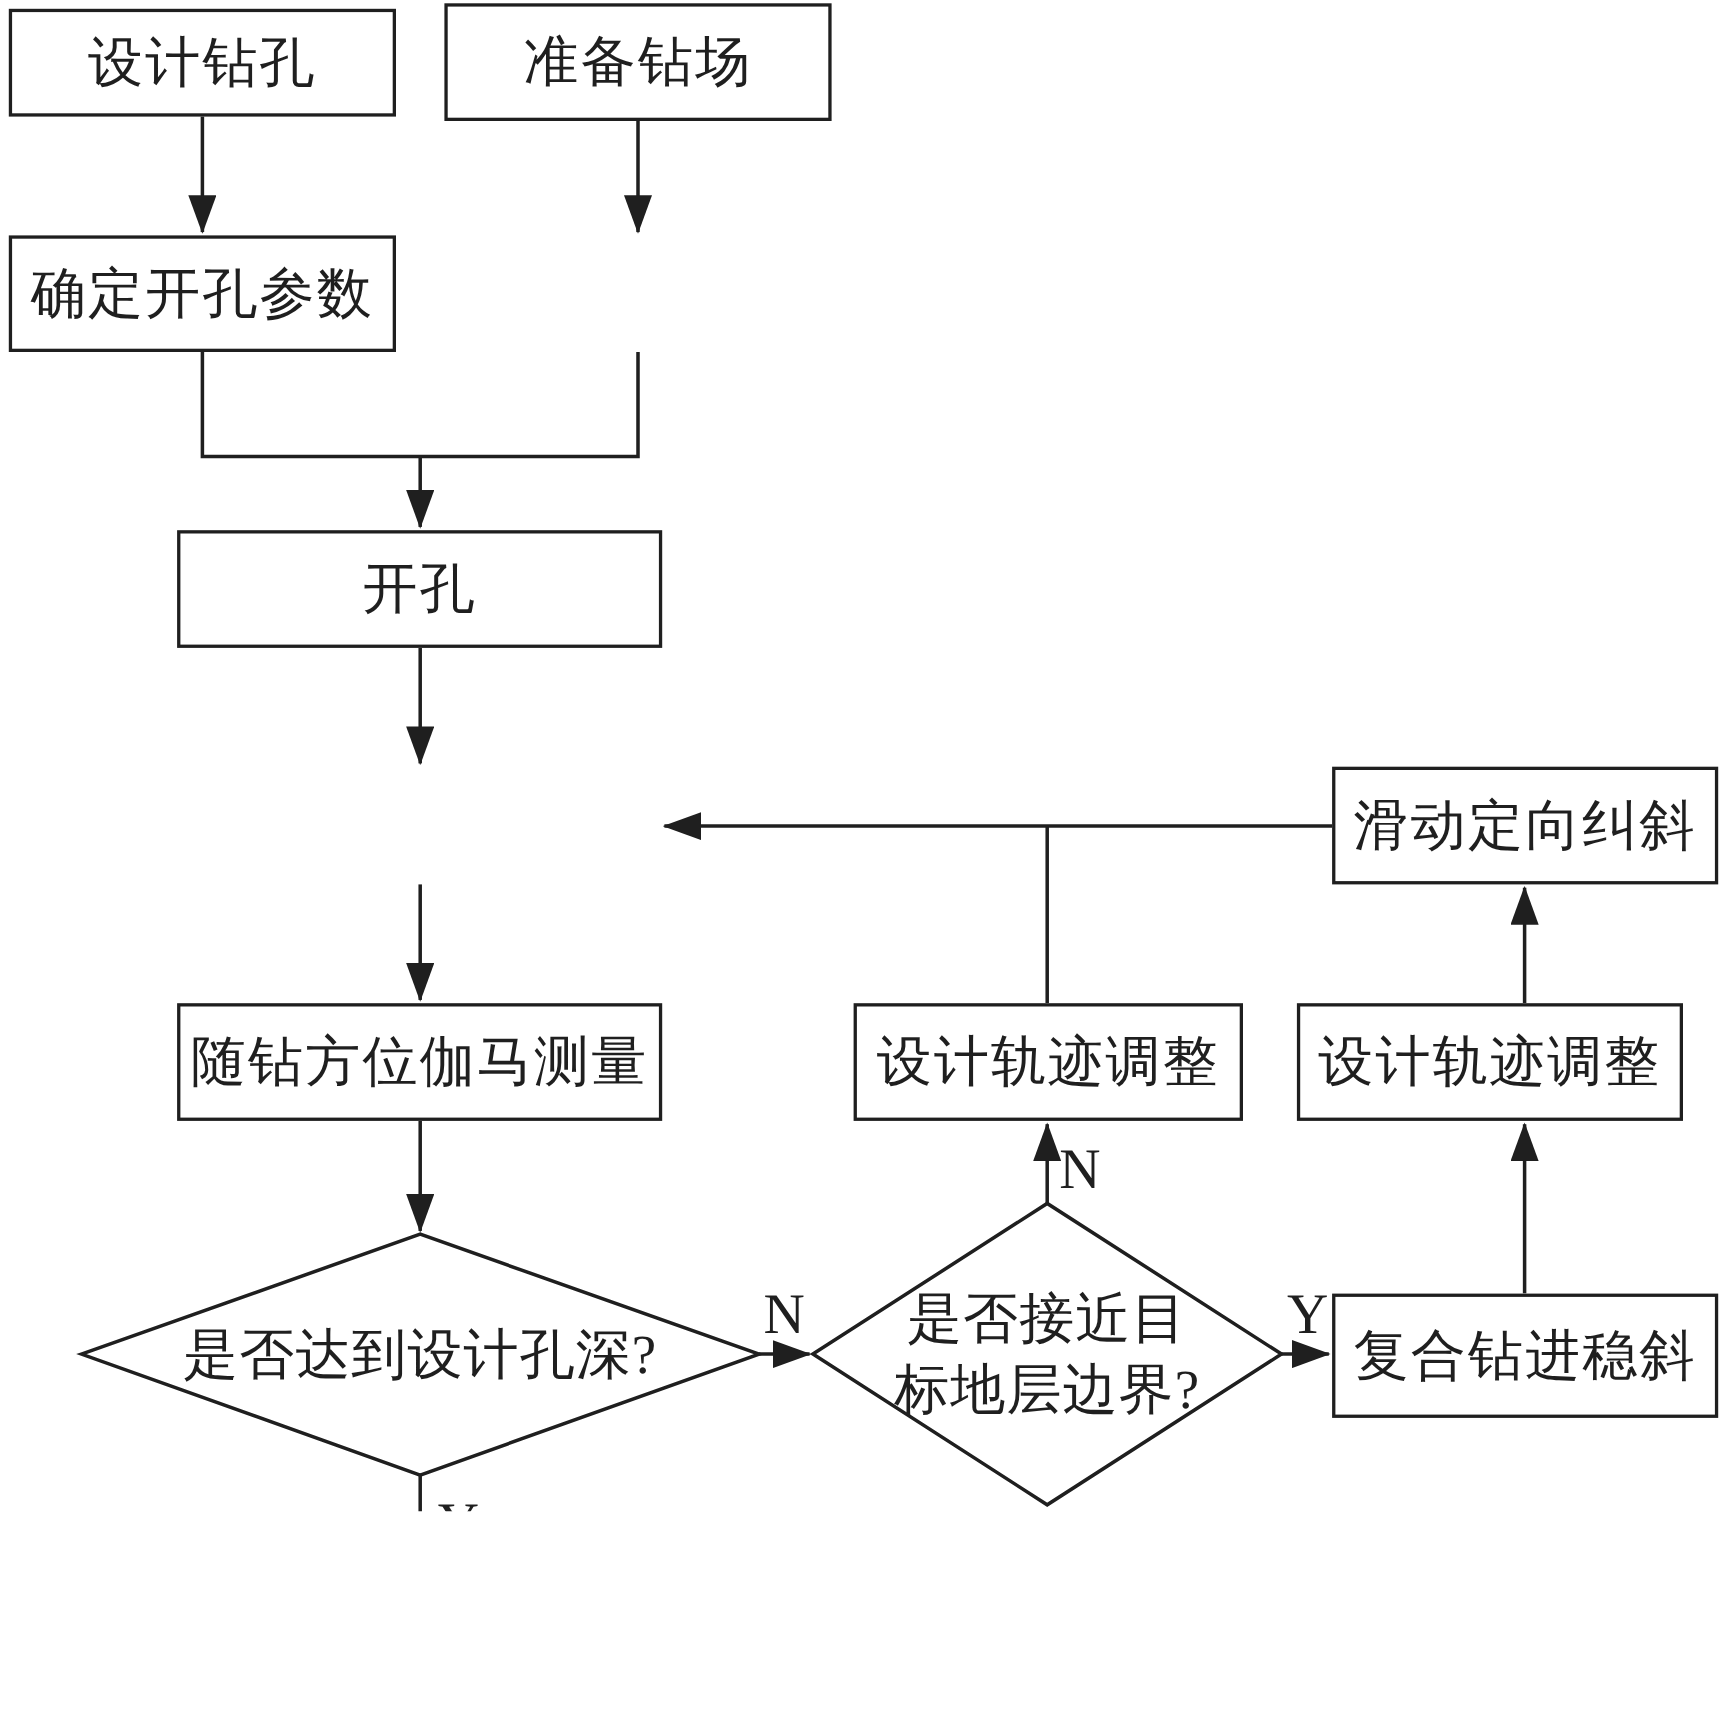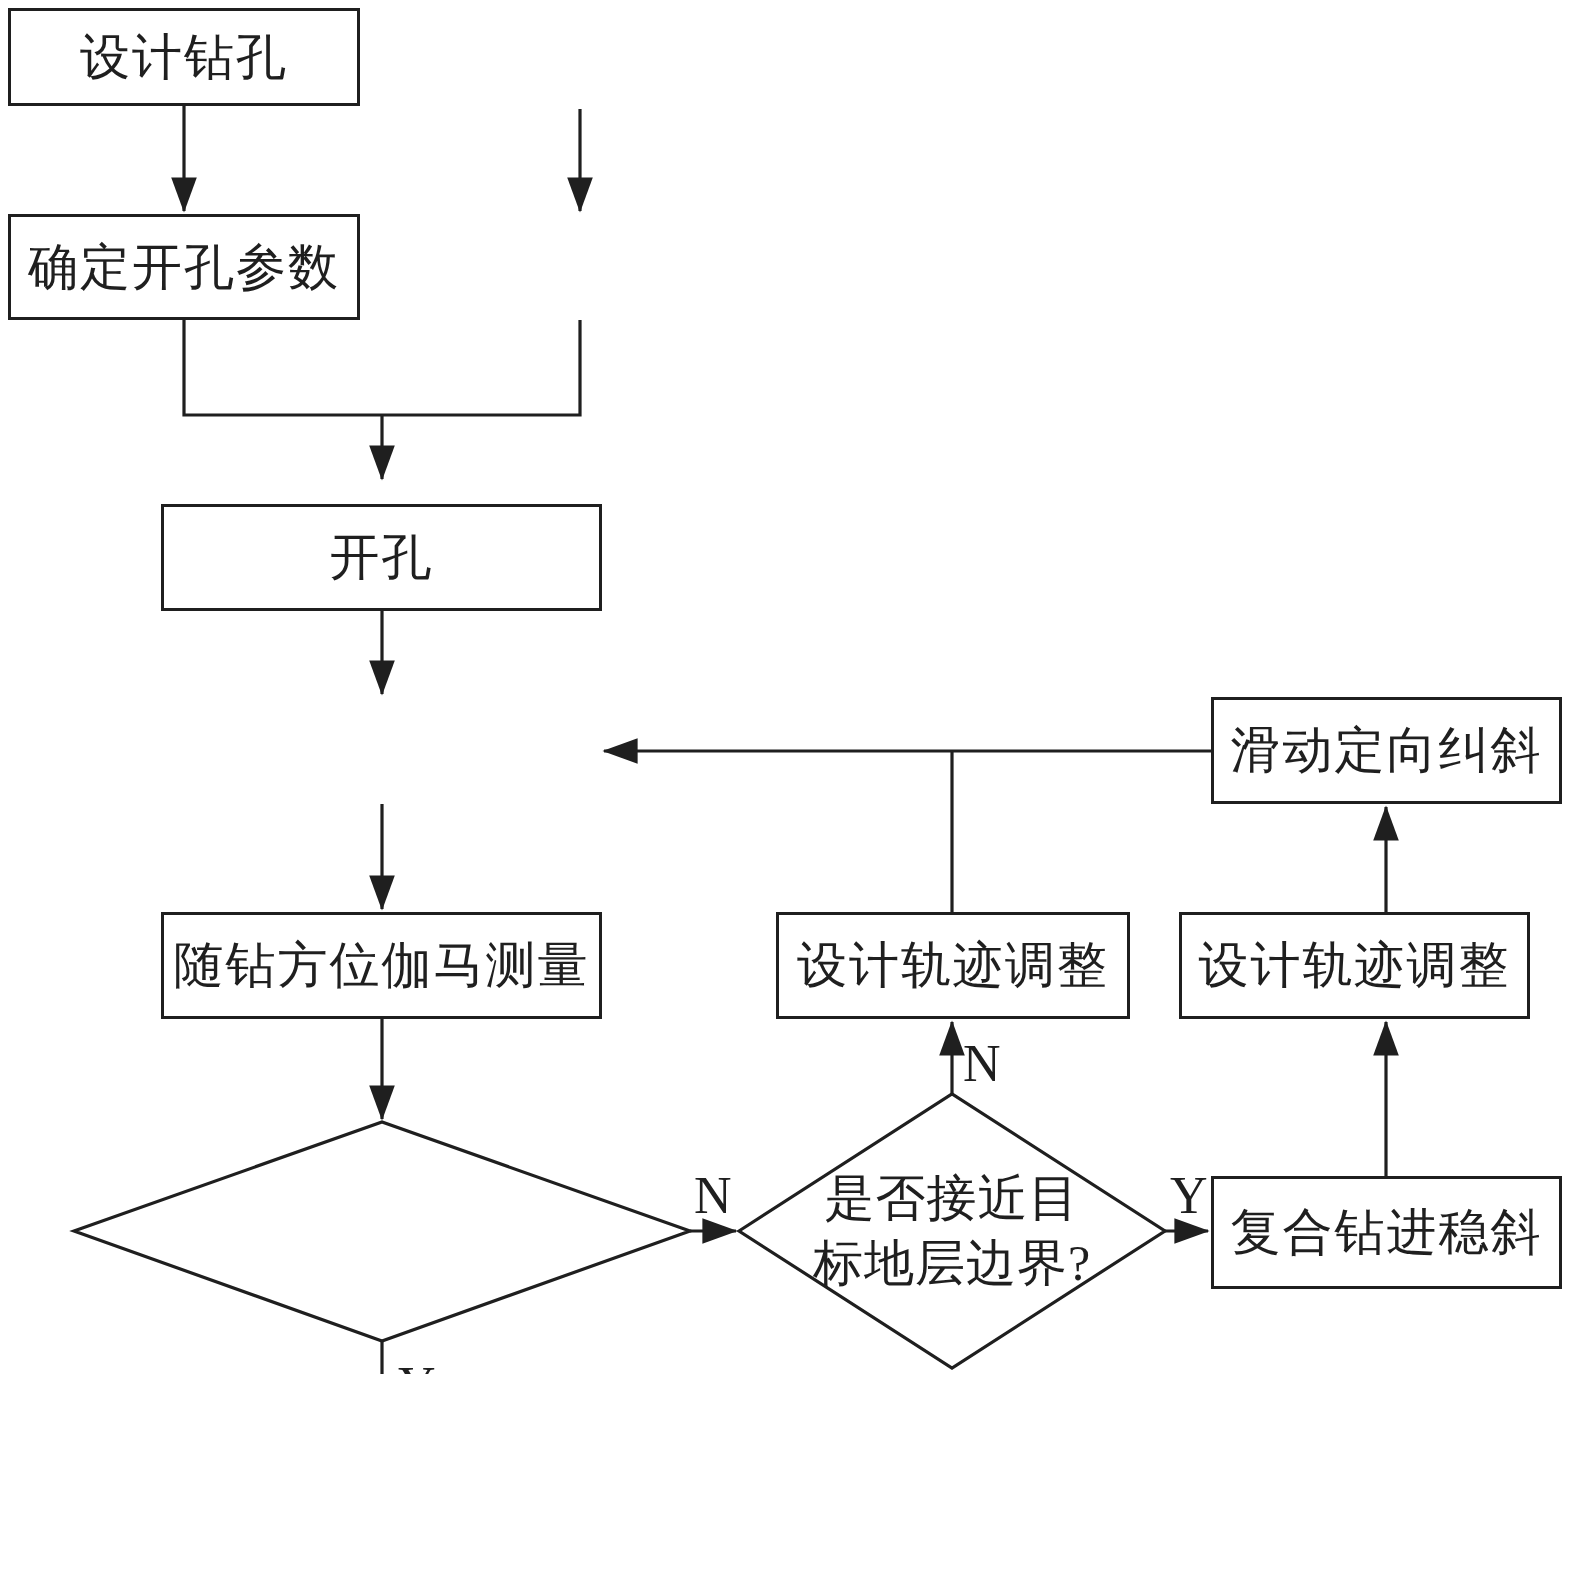--- a/index.html
+++ b/index.html
@@ -80,27 +80,30 @@
     <path class="edge" d="M1386,1176 L1386,1022" marker-end="url(#arrow)"></path>
     <path class="edge" d="M1386,912 L1386,807" marker-end="url(#arrow)"></path>
     <path class="edge" d="M952,912 L952,751"></path>
     <path class="edge" d="M1211,751 L604,751" marker-end="url(#arrow)"></path>
   </svg>
 
   <div class="node-box" style="left:8px;top:8px;width:352px;height:98px">
     <span>设计钻孔</span>
   </div>
 
+  <div class="node-box" style="left:404px;top:3px;width:352px;height:107px">
+    <span>准备钻场</span>
+  </div>
 
   <div class="node-box" style="left:8px;top:214px;width:352px;height:106px">
     <span>确定开孔参数</span>
   </div>
 
 
-  <div class="node-box" style="left:161px;top:504px;width:441px;height:107px">
+  <div class="node-box" style="left:161px;top:482px;width:441px;height:107px">
     <span>开孔</span>
   </div>
 
 
   <div class="node-box" style="left:161px;top:912px;width:441px;height:107px">
     <span>随钻方位伽马测量</span>
   </div>
 
   <div class="node-box" style="left:776px;top:912px;width:354px;height:107px">
     <span>设计轨迹调整</span>
@@ -115,20 +118,21 @@
   </div>
 
   <div class="node-box" style="left:1211px;top:1176px;width:351px;height:113px">
     <span>复合钻进稳斜</span>
   </div>
 
   <div class="node-box" style="left:161px;top:1455px;width:441px;height:110px">
     <span>终孔</span>
   </div>
 
+  <div class="diamond-label" style="left:92px;top:1196px;width:580px;height:70px">是否达到设计孔深?</div>
 
   <div class="diamond-label" style="left:770px;top:1163px;width:364px;height:136px">是否接近目
 标地层边界?</div>
 
   <div class="edge-label" style="left:398px;top:1360px">Y</div>
   <div class="edge-label" style="left:694px;top:1170px">N</div>
   <div class="edge-label" style="left:963px;top:1038px">N</div>
   <div class="edge-label" style="left:1170px;top:1170px">Y</div>
 
 </div>

